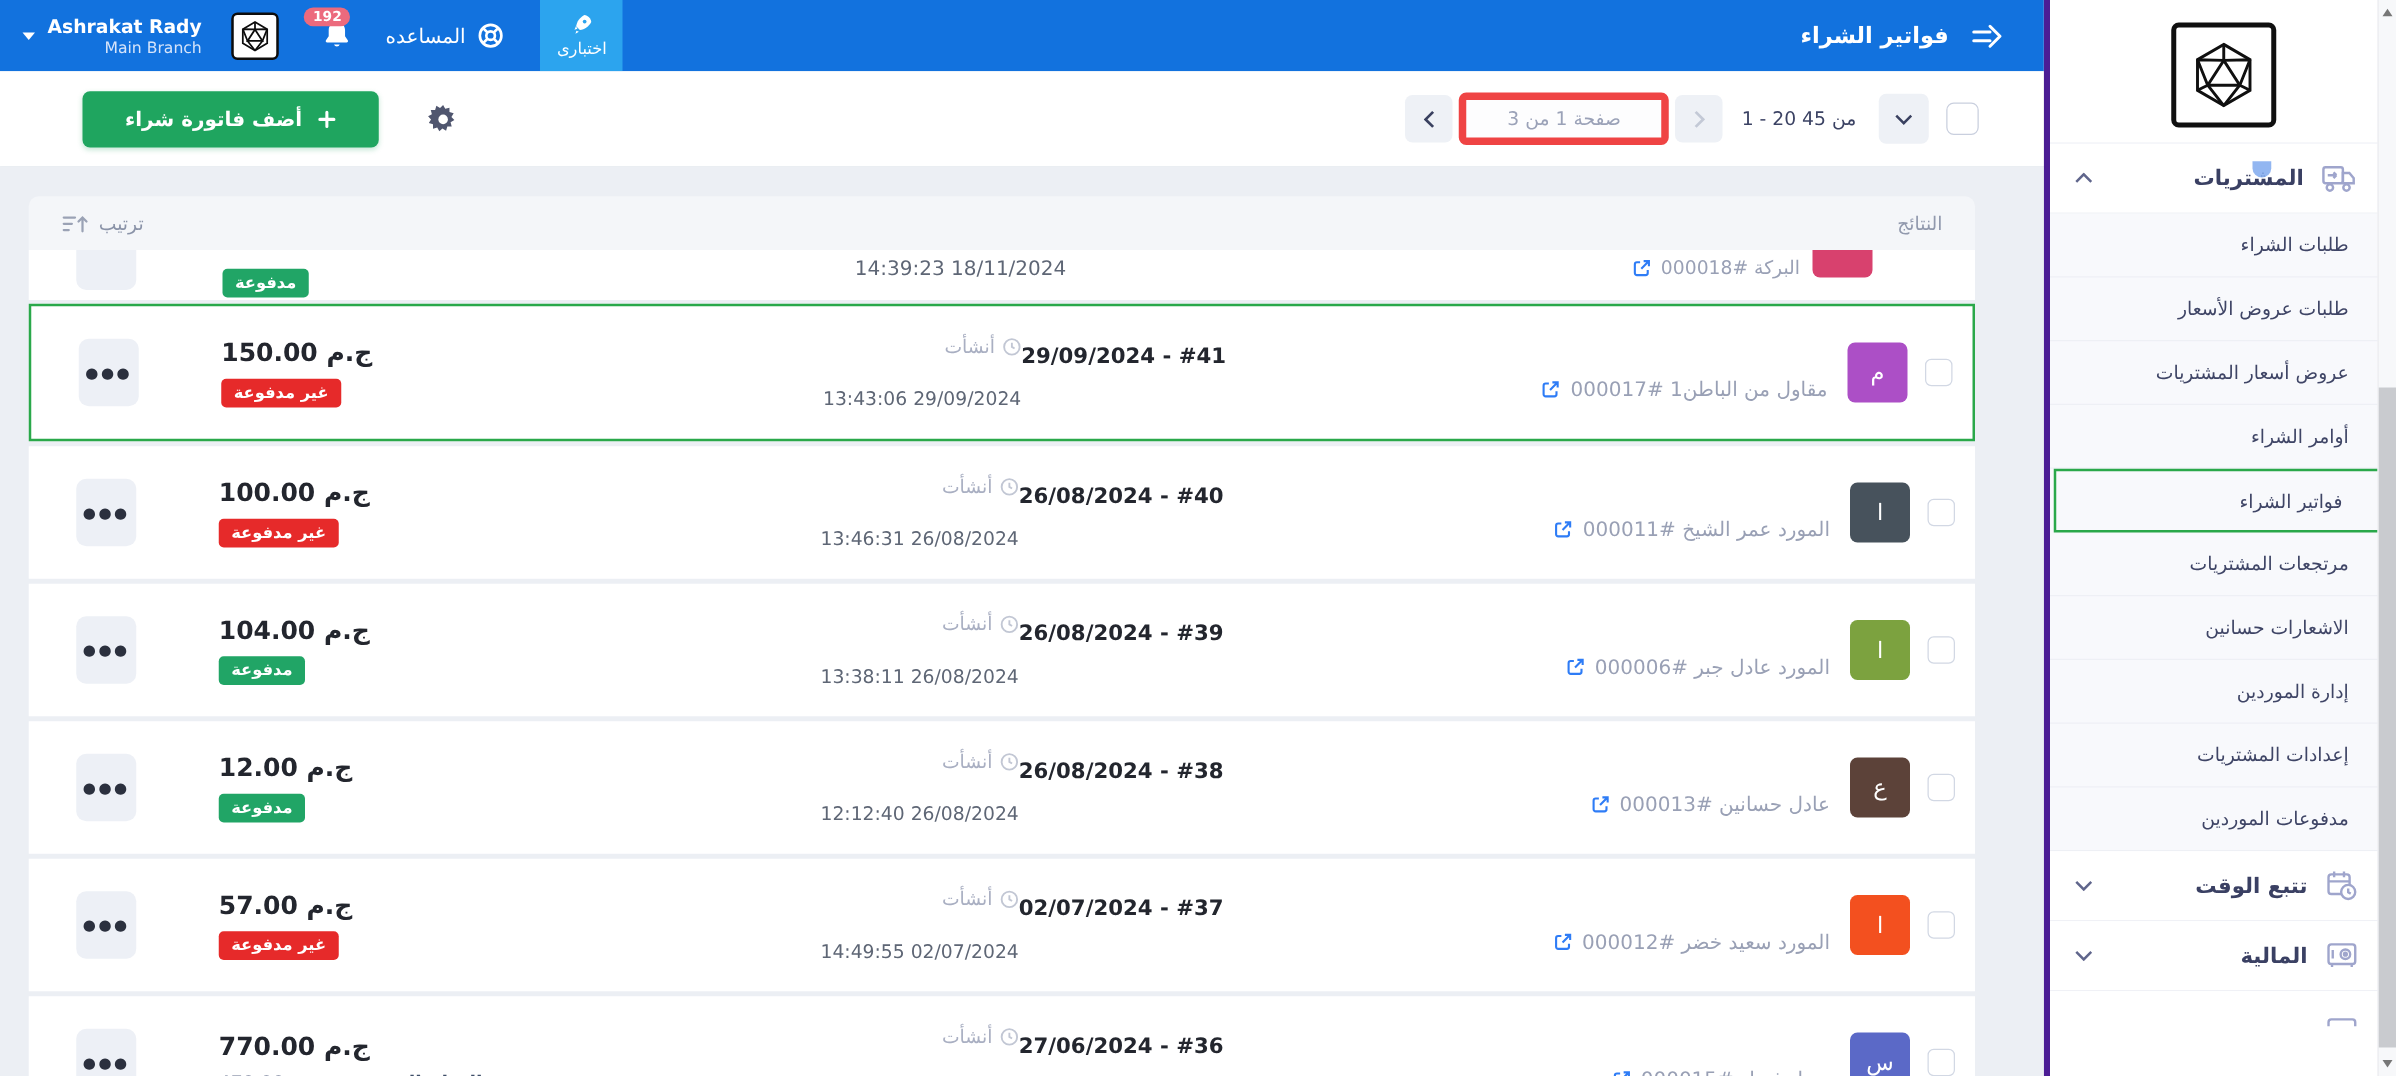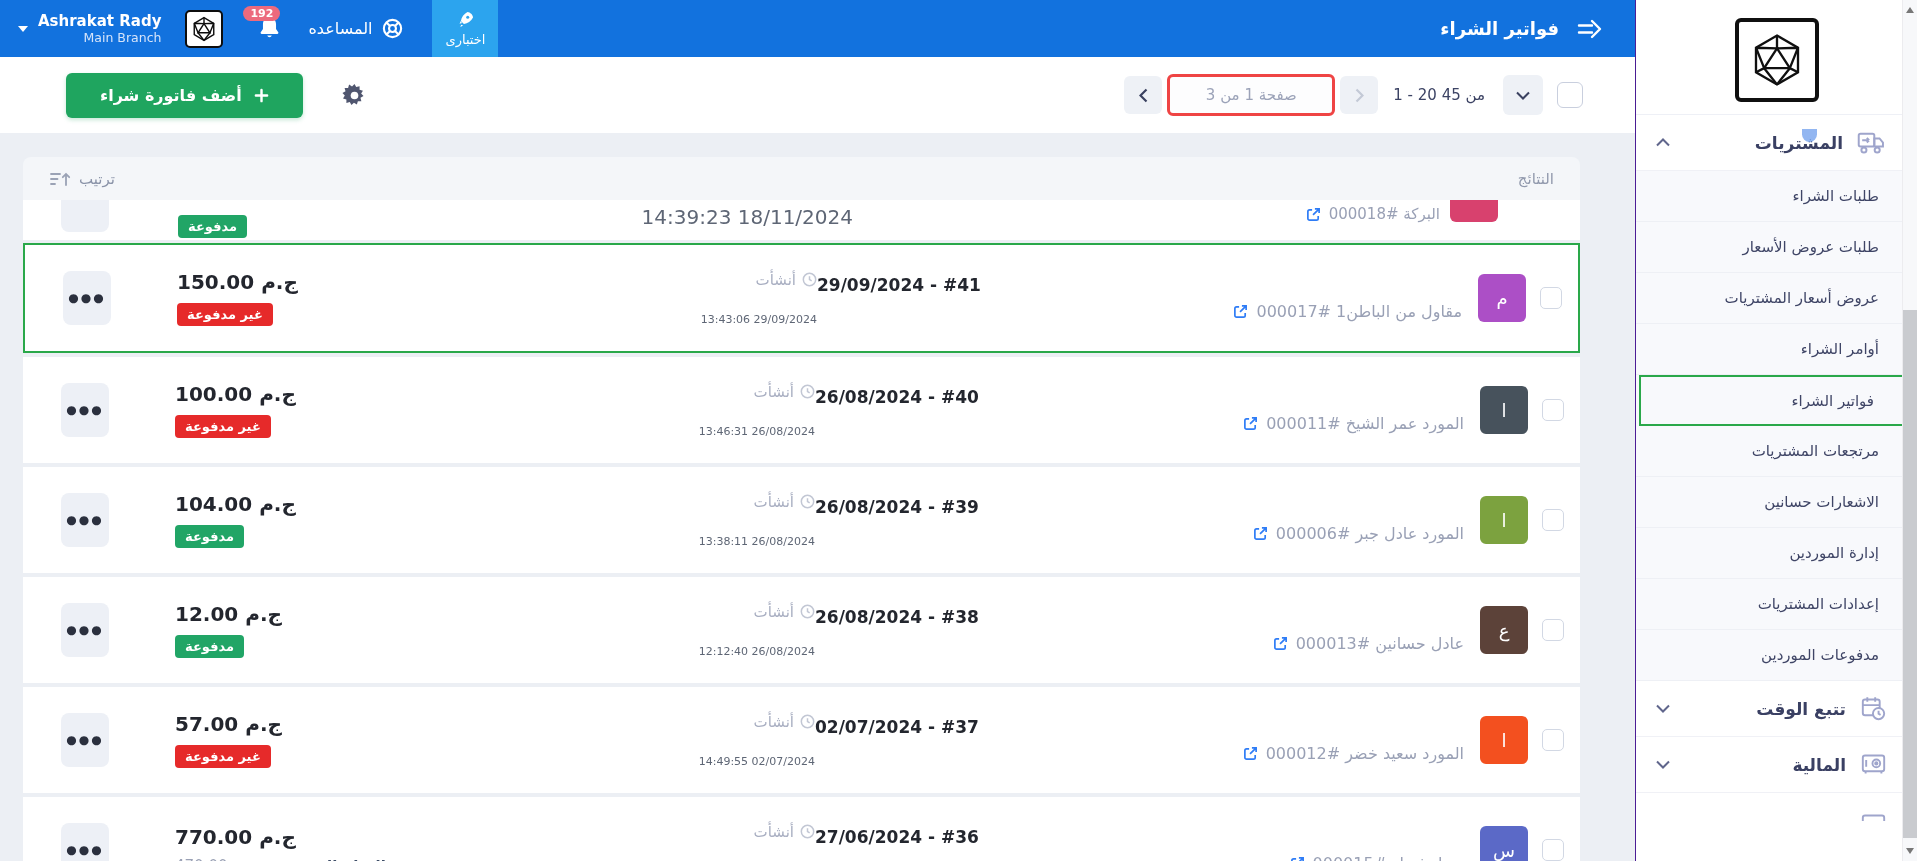--- a/index.html
+++ b/index.html
@@ -1,20 +1,20 @@
 <!DOCTYPE html>
 <html lang="ar" dir="rtl"><head>
 <meta charset="utf-8">
 <style>
   * { margin:0; padding:0; box-sizing:border-box; }
   body { font-family:"DejaVu Sans", sans-serif; background:#ECEFF4; }
   .app { position:relative; width:1917px; height:861px; overflow:hidden; background:#ECEFF4; direction:rtl; }
 
   
-  .sidebar { position:absolute; top:0; right:0; width:282px; height:100%; background:#fff; border-left:1px solid #4c1d95; }
+  .sidebar { position:absolute; top:0; right:0; width:282px; height:100%; background:#fff; border-left:5px solid #4c1d95; }
   .logo-box { width:84px; height:84px; margin:18px auto 10px; border:4px solid #101010; border-radius:6px; display:flex; align-items:center; justify-content:center; background:#fff; }
   .nav-peek { position:absolute; top:129px; right:100px; width:15px; height:13px; border-radius:0 0 8px 8px; background:#7FA9EF; opacity:.85; }
   .side-divider { height:1px; background:#EEF0F6; margin-top:12px; }
   .side-section { height:56px; display:flex; align-items:center; padding:0 30px 0 20px; color:#3A4063; font-size:17px; font-weight:600; background:#fff; border-bottom:1px solid #F0F1F6; cursor:pointer; }
   .side-section .s-icon { margin-left:14px; flex:0 0 auto; }
   .side-section .chev { margin-right:auto; }
   .submenu { background:#F8F9FC; }
   .subitem { height:51px; display:flex; align-items:center; padding-right:38px; font-size:15px; color:#3F4566; border-bottom:1px solid #EEF0F5; cursor:pointer; }
   .subitem.active { border:2px solid #2AA84A; margin:0 3px; background:#F8F9FC; }
   .side-section.partial { height:28px; overflow:hidden; align-items:flex-start; padding-top:18px; border-bottom:none; }
@@ -40,54 +40,54 @@
   .user-name { font-size:15px; font-weight:bold; line-height:1.2; }
   .user-branch { font-size:12.5px; color:#D6E4FA; line-height:1.2; }
   .caret-down { width:0; height:0; border-left:5px solid transparent; border-right:5px solid transparent; border-top:6px solid #fff; }
 
   
   .toolbar { position:absolute; top:57px; right:282px; left:0; height:76px; background:#fff; display:flex; align-items:center; box-shadow:0 1px 2px rgba(25,39,80,.07); }
   .tb-check { width:26px; height:26px; background:#fff; border:1.5px solid #C9CFDE; border-radius:6px; margin-right:52px; cursor:pointer; }
   .dd-btn { width:40px; height:40px; background:#EEF1F6; border-radius:6px; display:flex; align-items:center; justify-content:center; margin-right:14px; cursor:pointer; }
   .range-label { margin:0 18px 0 10px; font-size:15px; color:#3C4364; direction:ltr; }
   .pg-btn { width:38px; height:38px; background:#EEF1F6; border-radius:6px; display:flex; align-items:center; justify-content:center; margin:0 5px; cursor:pointer; }
-  .pg-box { width:168px; height:42px; background:#FDFDFE; border:3px solid #ef4444; border-radius:6px; display:flex; align-items:center; justify-content:center; font-size:15px; color:#9BA2B8; cursor:pointer; }
+  .pg-box { width:168px; height:42px; background:#FDFDFE; border:6px solid #ef4444; border-radius:6px; display:flex; align-items:center; justify-content:center; font-size:15px; color:#9BA2B8; cursor:pointer; }
   .tool-spacer { flex:1; }
   .gear-btn { margin-left:38px; cursor:pointer; display:flex; }
   .add-btn { height:45px; margin-left:66px; background:#1FA55F; color:#fff; border:none; border-radius:6px; font-family:inherit; font-size:16px; font-weight:bold; display:flex; align-items:center; gap:12px; padding:0 34px; cursor:pointer; box-shadow:0 2px 4px rgba(31,165,95,.25); }
 
   
   .content { position:absolute; top:133px; right:282px; left:0; bottom:0; background:#ECEFF4; overflow:hidden; }
   .card { margin:24px 55px 0 23px; }
   .list-header { height:43px; background:#F4F6F9; border-radius:8px 8px 0 0; display:flex; align-items:center; justify-content:space-between; padding:0 26px; }
   .results-label { color:#9199AD; font-size:15px; }
   .sort-block { display:flex; align-items:center; gap:8px; color:#8A93A8; font-size:15px; cursor:pointer; }
 
   .row { height:106px; background:#fff; margin-bottom:4px; display:flex; align-items:center; padding:0 16px 0 38px; }
   .row.highlight { border:2px solid #2AA84A; height:110px; }
   .row-check { flex:0 0 22px; width:22px; height:22px; border:1.5px solid #D2D8E4; border-radius:5px; background:#fff; margin-left:14px; cursor:pointer; }
   .avatar { flex:0 0 48px; width:48px; height:48px; border-radius:6px; display:flex; align-items:center; justify-content:center; color:#fff; font-size:18px; margin-left:16px; }
   .titleblock { flex:1; min-width:0; }
   .row-title { font-size:17px; font-weight:bold; color:#23262E; }
   .row-sub { margin-top:7px; font-size:16px; color:#99A0B5; display:flex; align-items:center; gap:8px; }
   .created { width:300px; text-align:right; }
   .created-label { display:flex; align-items:center; justify-content:flex-start; gap:6px; color:#A9AFC2; font-size:15px; }
-  .created-time { display:block; margin-top:24px; font-size:11px; color:#5E6675; direction:ltr; text-align:right; }
+  .created-time { display:block; margin-top:24px; font-size:15px; color:#5E6675; direction:ltr; text-align:right; }
   .amountblk { width:190px; margin:0 150px 0 66px; display:flex; flex-direction:column; align-items:flex-end; }
   .amount { font-size:20px; font-weight:bold; color:#23262E; direction:ltr; }
   .badge { margin-top:9px; padding:4px 10px; border-radius:4px; color:#fff; font-size:13px; font-weight:bold; }
   .due { margin-top:8px; font-size:15px; white-space:nowrap; }
   .due-label { color:#3E4E68; font-weight:bold; }
   .due-val { color:#9AA1B5; direction:ltr; display:inline-block; margin-right:4px; }
   .dots-btn { flex:0 0 48px; width:48px; height:54px; background:#EDF0F6; border-radius:8px; display:flex; align-items:center; justify-content:center; color:#2B303E; font-weight:bold; font-size:12px; letter-spacing:2px; cursor:pointer; }
 
   .row.partial { height:40px; margin-bottom:3px; overflow:hidden; position:relative; padding:0; }
   .p-dots { position:absolute; left:38px; top:-16px; width:48px; height:48px; background:#EDF0F6; border-radius:8px; cursor:pointer; }
   .p-badge { position:absolute; left:155px; top:6px; }
-  .p-time { position:absolute; right:727px; top:5px; font-size:20px; color:#5E6675; direction:ltr;text-align:right; }
+  .p-time { position:absolute; right:727px; top:5px; font-size:16px; color:#5E6675; direction:ltr;text-align:right; }
   .p-sub { position:absolute; right:140px; top:5px; font-size:15px; color:#99A0B5; display:flex; align-items:center; gap:8px; }
   .p-avatar { position:absolute; right:82px; top:-26px; width:48px; height:48px; border-radius:6px; }
 
   .ltr { direction:ltr; unicode-bidi:embed; }
   svg { display:block; }
 </style>
 </head>
 <body>
 
 <div class="app">

